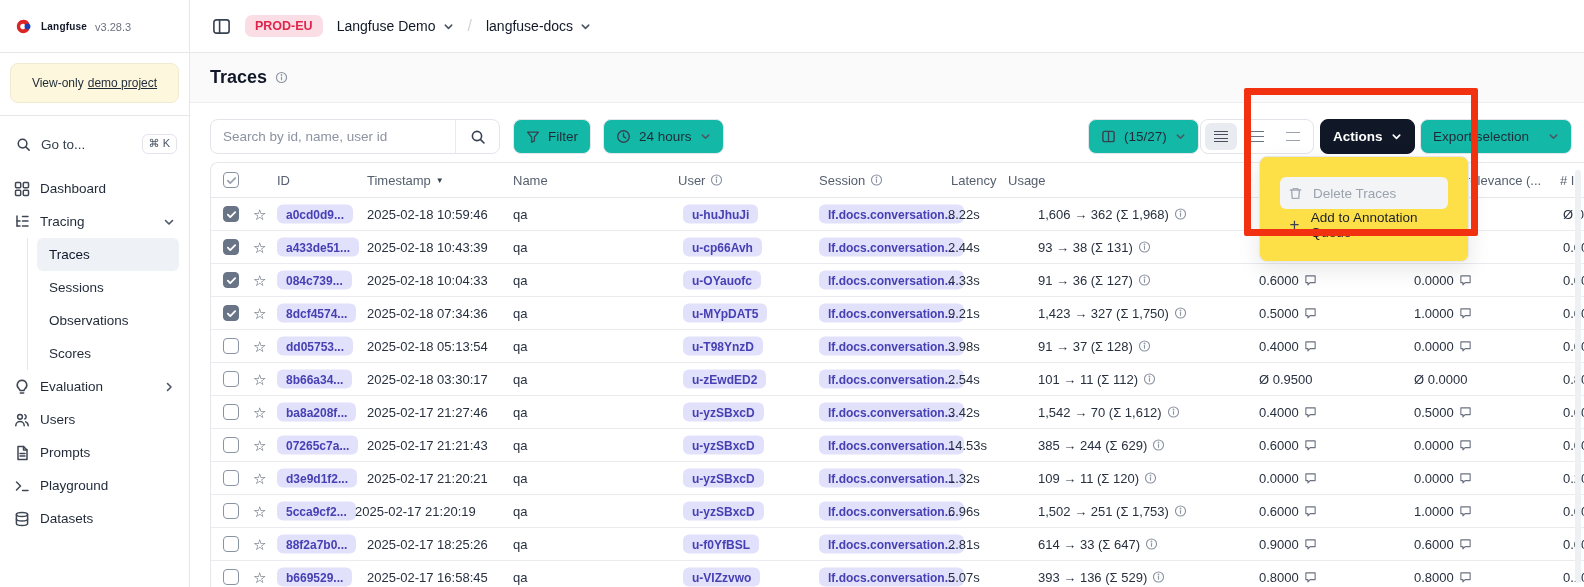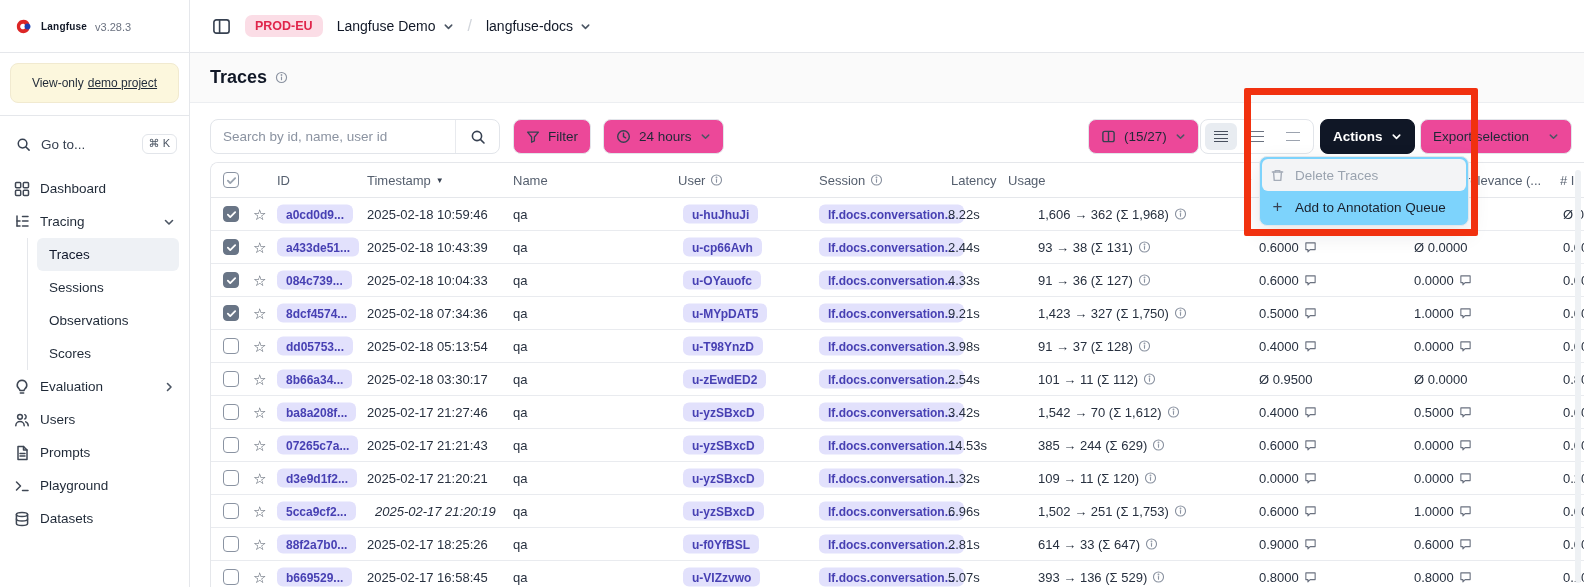--- a/index.html
+++ b/index.html
@@ -43,21 +43,21 @@
   .crumb-sep { color:#d1d5db; font-size:16px; font-weight:400; }
 
   
   #titleband { position:absolute; left:190px; top:53px; right:0; height:50px; background:#fafafa;
     border-bottom:1px solid #eceef1; display:flex; align-items:center; gap:8px; padding:0 20px; }
   #page-title { font-size:18px; font-weight:600; color:#111827; }
 
   
   .abs { position:absolute; }
   .btn { display:flex; align-items:center; gap:8px; border:1px solid #e2e5ea; border-radius:8px;
-    background:#ec4899; font-size:13.5px; color:#1f2937; padding:0 12px; height:35px; cursor:pointer;
+    background:#14b8a6; font-size:13.5px; color:#1f2937; padding:0 12px; height:35px; cursor:pointer;
     white-space:nowrap; }
   #search-box { left:210px; top:119px; width:290px; height:35px; border:1px solid #e2e5ea;
     border-radius:8px; display:flex; align-items:stretch; background:#fff; }
   #search-box input { flex:1; border:none; outline:none; padding:0 12px; font-size:13.5px;
     color:#111827; font-family:inherit; background:transparent; }
   #search-box input::placeholder { color:#8b93a1; }
   #search-box .sicon { width:44px; border-left:1px solid #e8eaee; display:flex;
     align-items:center; justify-content:center; cursor:pointer; }
   #filter-btn { left:513px; top:119px; }
   #time-btn { left:603px; top:119px; }
@@ -87,23 +87,23 @@
     white-space:nowrap; display:flex; align-items:center; gap:5px; }
   .badge { background:#e2e1fc; color:#4740b3; border-radius:6px; padding:2.5px 9px;
     font-size:12px; font-weight:600; white-space:nowrap; cursor:pointer; }
   .cb { width:16px; height:16px; border-radius:4px; border:1.5px solid #8a93a2; background:#fff;
     display:flex; align-items:center; justify-content:center; cursor:pointer; }
   .cb.on { background:#697586; border-color:#697586; }
   .star { font-size:15px; color:#4b5563; cursor:pointer; line-height:1; }
   .sort { font-size:8px; color:#374151; }
 
   
-  #menu { position:absolute; left:1259px; top:156px; width:210px; background:#7dd3fc;
+  #menu { position:absolute; left:1259px; top:156px; width:210px; background:#fde047;
     border:1px solid #e5e7eb; border-radius:8px; box-shadow:0 8px 22px rgba(15,23,42,.10);
-    padding:2px; z-index:50; }
+    padding:20px; z-index:50; }
   .menu-item { height:32px; display:flex; align-items:center; gap:10px; padding:0 8px;
     border-radius:6px; font-size:13.5px; cursor:pointer; }
   .menu-item.hl { background:#f3f4f6; color:#9aa3af; }
   .menu-item.dark { color:#1a202c; }
   .plus-glyph { font-size:17px; color:#374151; width:15px; text-align:center; }
 
   
   #red-rect { position:absolute; left:1244px; top:88px; width:234px; height:148px;
     border:7px solid #f1310f; border-radius:2px; z-index:60; pointer-events:none; }
 
@@ -725,21 +725,21 @@
       <div class="trow" style="top: 297px;">
         <span class="tcell" style="left: 12px;">
           <span class="cb"></span>
         </span>
         <span class="tcell" style="left: 42px;">
           <span class="star">☆</span>
         </span>
         <span class="tcell" style="left: 66px;">
           <span class="badge">5cca9cf2...</span>
         </span>
-        <span class="tcell" style="left: 164px; font-style: italic;">2025-02-17 21:20:19</span>
+        <span class="tcell" style="left: 144px;">2025-02-17 21:20:19</span>
         <span class="tcell" style="left: 302px;">qa</span>
         <span class="tcell" style="left: 472px;">
           <span class="badge">u-yzSBxcD</span>
         </span>
         <span class="tcell" style="left: 608px;">
           <span class="badge">lf.docs.conversation...</span>
         </span>
         <span class="tcell" style="left: 737px;">6.96s</span>
         <span class="tcell" style="left: 827px;">1,502 → 251 (Σ 1,753)<span class="icn">
             <svg width="13" height="13" viewBox="0 0 16 16" fill="none" stroke="#8b93a1" stroke-width="1.4" stroke-linecap="round">

